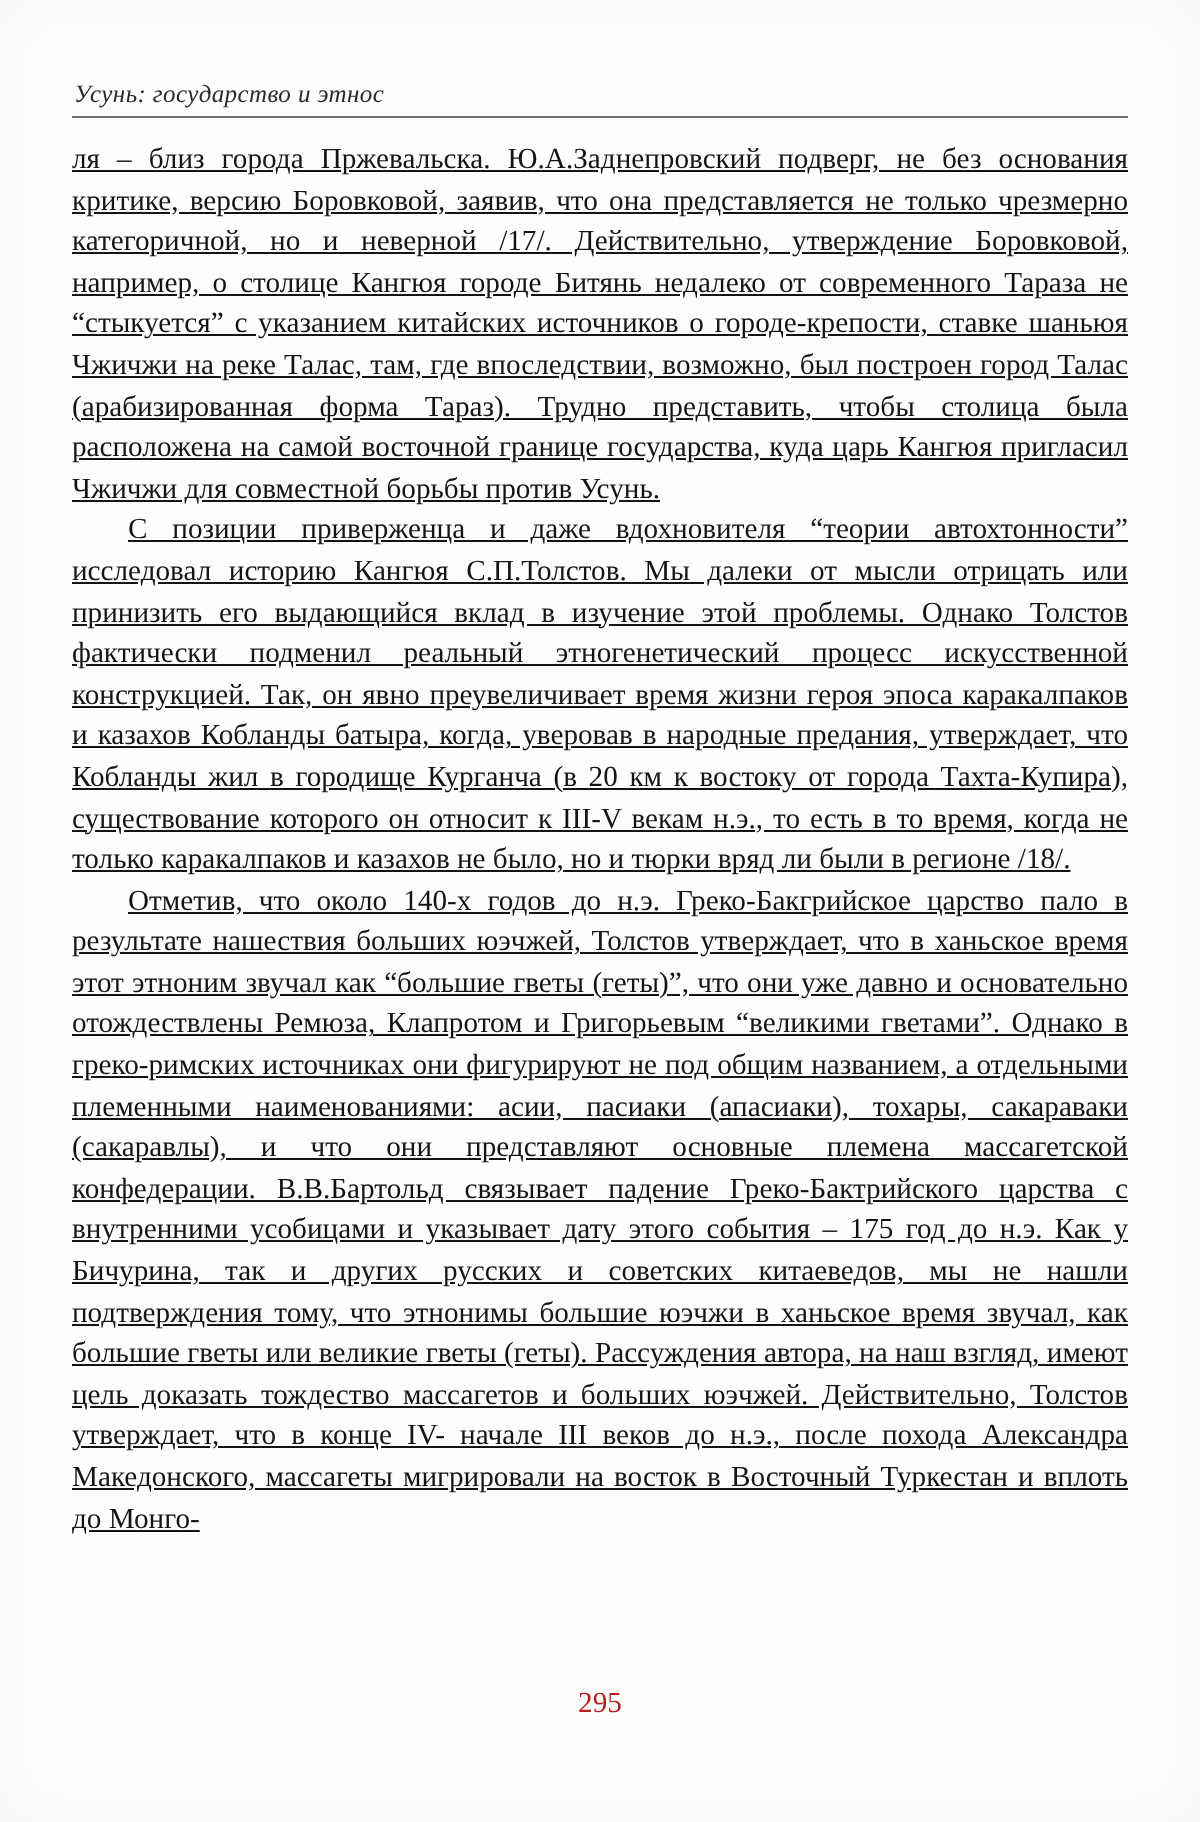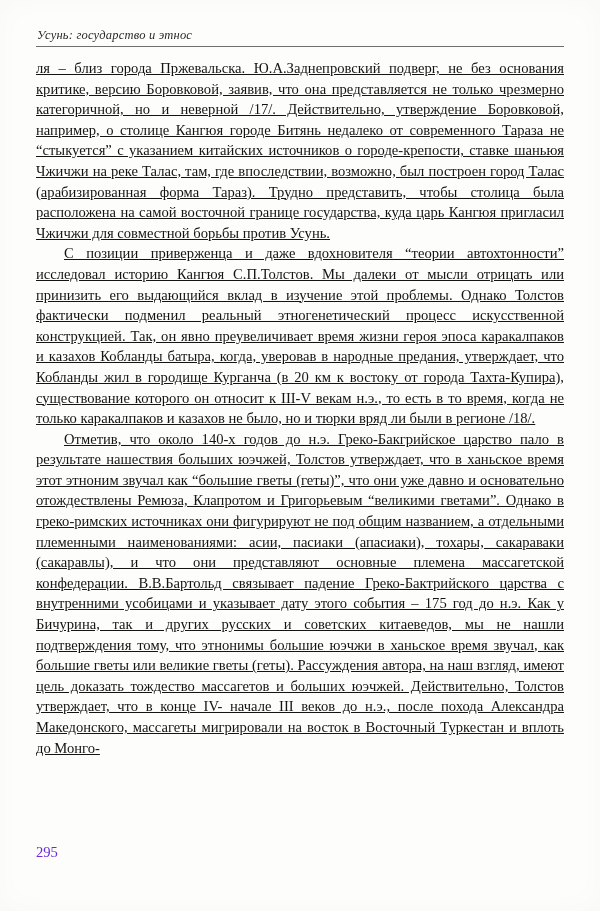--- a/index.html
+++ b/index.html
@@ -28,21 +28,21 @@
     left: 36px;
     top: 28px;
     width: 528px;
     height: 855px;
   }
   .running-head {
     font-style: italic;
     font-size: 12.5px;
     letter-spacing: 0.2px;
     color: #2a2a2a;
-    margin: 0 0 3px 0;
+    margin: 12px 0 3px 0;
     padding-left: 1px;
   }
   .rule {
     border-top: 1px solid #6f6f6f;
     width: 100%;
     margin: 0 0 11px 0;
     height: 0;
   }
   .body-text {
     font-size: 14.6px;
@@ -58,23 +58,23 @@
     text-decoration: underline;
   }
   .body-text p.no-indent {
     text-indent: 0;
   }
   .page-number {
     position: absolute;
     left: 0;
     top: 816px;
     width: 528px;
-    text-align: left;
+    text-align: center;
     font-size: 14.6px;
-    color: #6d28d9;
+    color: #b91c1c;
   }
   
   .page::after {
     content: "";
     position: absolute;
     inset: 0;
     pointer-events: none;
     box-shadow: inset 0 0 28px rgba(0,0,0,0.025);
   }
 </style>

